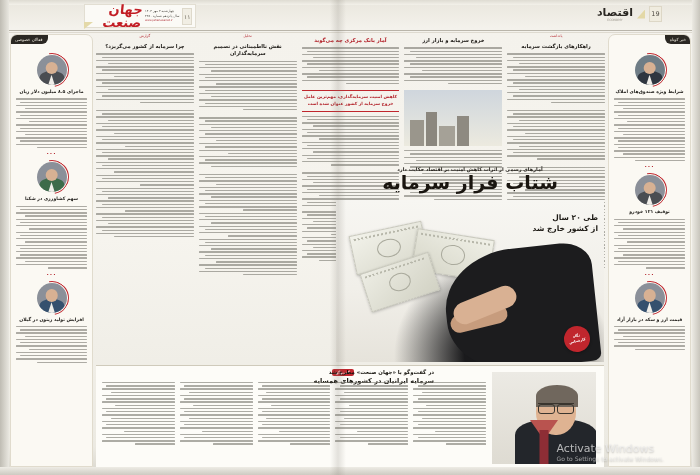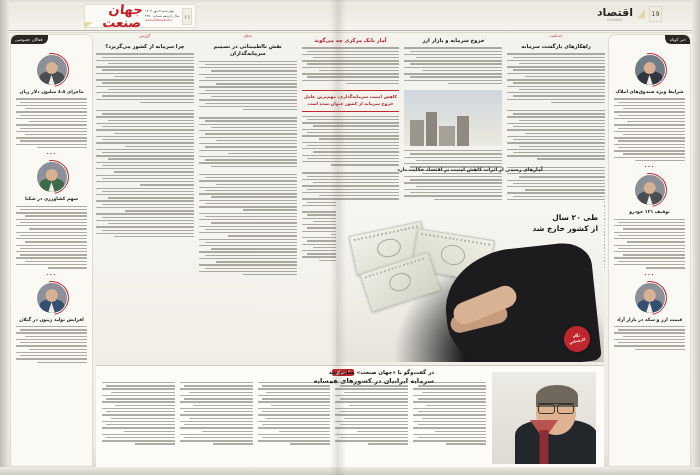--- a/index.html
+++ b/index.html
@@ -837,20 +837,21 @@
         <div class="ln s1"></div>
           <div class="ln s2"></div>
           <div class="ln s1"></div>
           <div class="ln s6"></div>
       </div>
     </div>
   </div>
 
   <div class="feature">
     <div class="feat-kicker">آمارهای رسمی از اثرات کاهش امنیت بر اقتصاد حکایت دارد</div>
+    <div class="feat-head">شتاب فرار سرمایه</div>
     <div class="feat-photo">
       <div class="bill b1">
         <div class="band"></div>
           <div class="oval"></div>
       </div>
       <div class="bill b2">
         <div class="band"></div>
           <div class="oval"></div>
       </div>
       <div class="bill b3">
@@ -996,13 +997,17 @@
         <div class="ln s1"></div>
           <div class="ln s2"></div>
           <div class="ln s1"></div>
           <div class="ln s5"></div>
       </div>
     </div>
   </div>
 
   <div class="fold"></div>
 
+  <div class="wm">
+    <span>Activate Windows</span>
+    <small>Go to Settings to activate Windows.</small>
+  </div>
 </div>
 
 </body></html>

